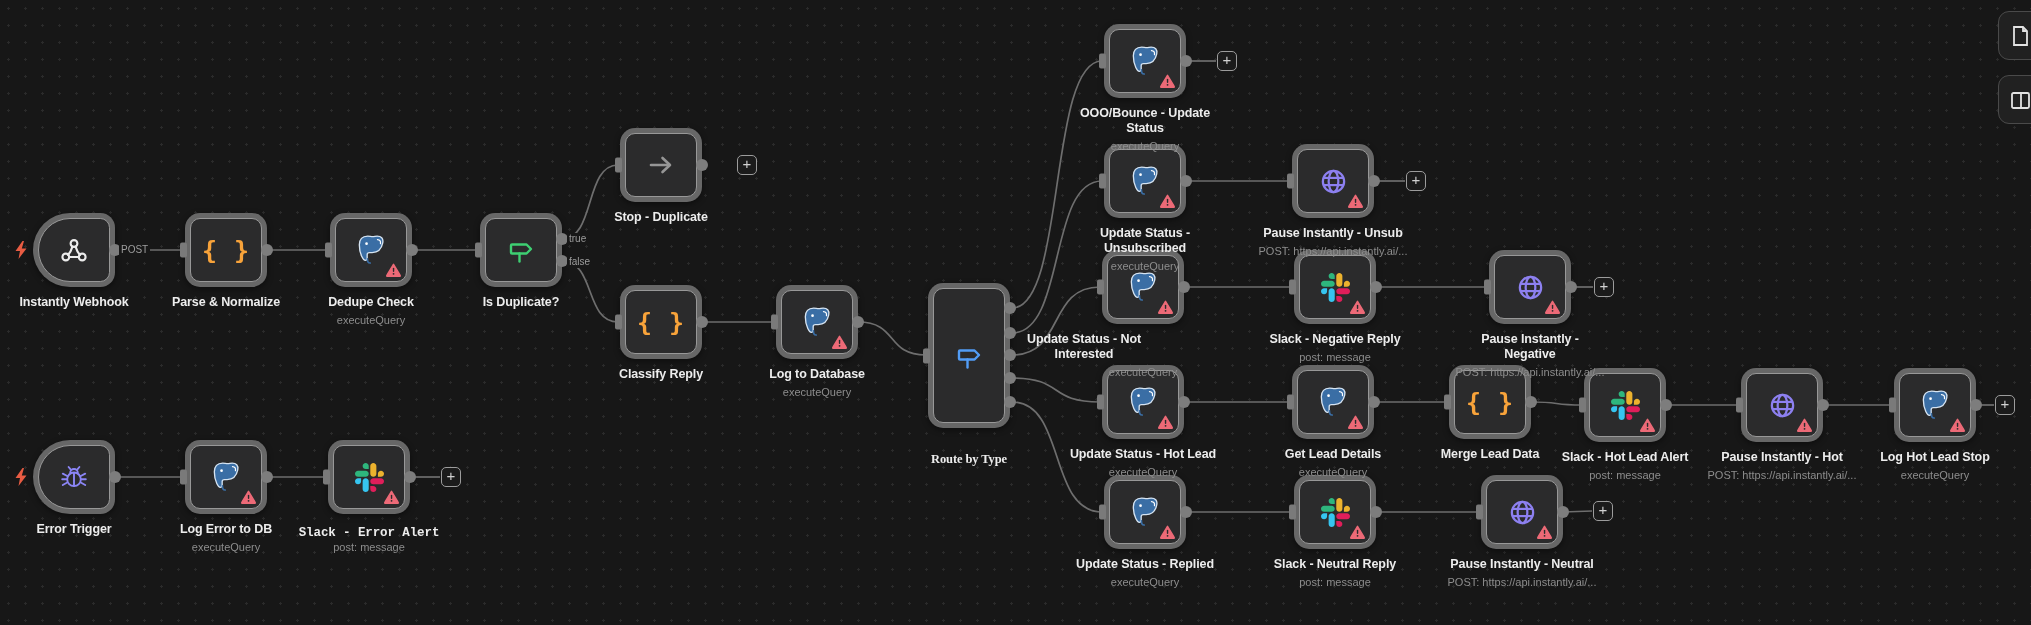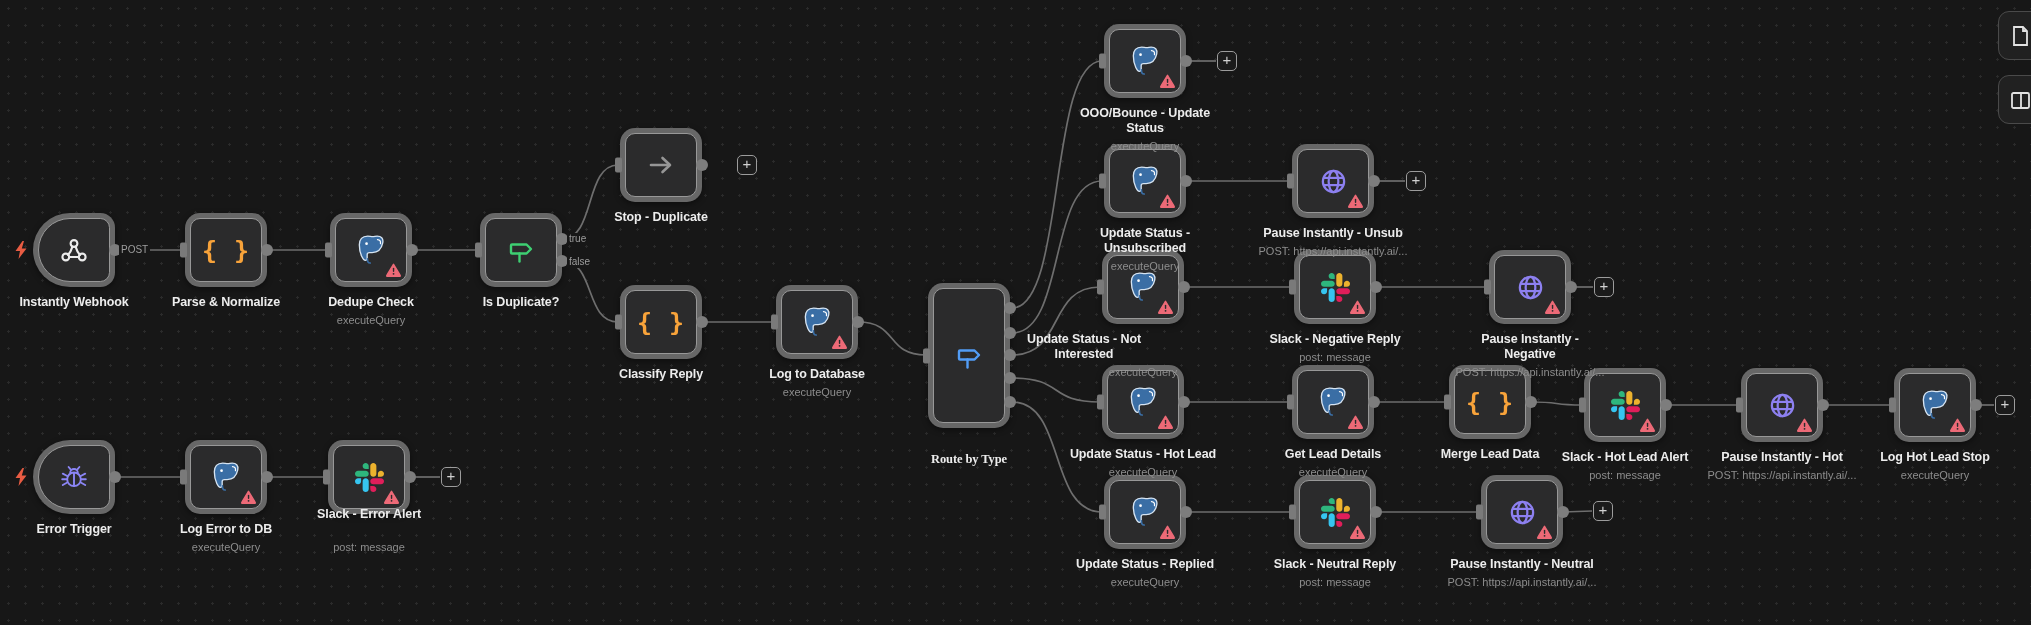--- a/index.html
+++ b/index.html
@@ -533,21 +533,21 @@
     <div class="nsub" style="left: 1522px; top: 576px;">POST: https://api.instantly.ai/...</div>
     <div class="nlabel" style="left: 1625px; top: 450px;">Slack - Hot Lead Alert</div>
     <div class="nsub" style="left: 1625px; top: 469px;">post: message</div>
     <div class="nlabel" style="left: 1782px; top: 450px;">Pause Instantly - Hot</div>
     <div class="nsub" style="left: 1782px; top: 469px;">POST: https://api.instantly.ai/...</div>
     <div class="nlabel" style="left: 1935px; top: 450px;">Log Hot Lead Stop</div>
     <div class="nsub" style="left: 1935px; top: 469px;">executeQuery</div>
     <div class="nlabel" style="left: 74px; top: 522px;">Error Trigger</div>
     <div class="nlabel" style="left: 226px; top: 522px;">Log Error to DB</div>
     <div class="nsub" style="left: 226px; top: 541px;">executeQuery</div>
-    <div class="nlabel" style="left: 369px; top: 507px;">Slack - Error Alert</div>
+    <div class="nlabel" style="left: 369px; top: 526px; font-family: Liberation Mono, monospace;">Slack - Error Alert</div>
     <div class="nsub" style="left: 369px; top: 541px;">post: message</div>
   </div>
 <div id="plus-layer">
     <div class="plus-btn" style="left: 737px; top: 155px;">+</div>
     <div class="plus-btn" style="left: 1217px; top: 51px;">+</div>
     <div class="plus-btn" style="left: 1406px; top: 171px;">+</div>
     <div class="plus-btn" style="left: 1594px; top: 277px;">+</div>
     <div class="plus-btn" style="left: 1995px; top: 395px;">+</div>
     <div class="plus-btn" style="left: 1593px; top: 501px;">+</div>
     <div class="plus-btn" style="left: 441px; top: 467px;">+</div>

